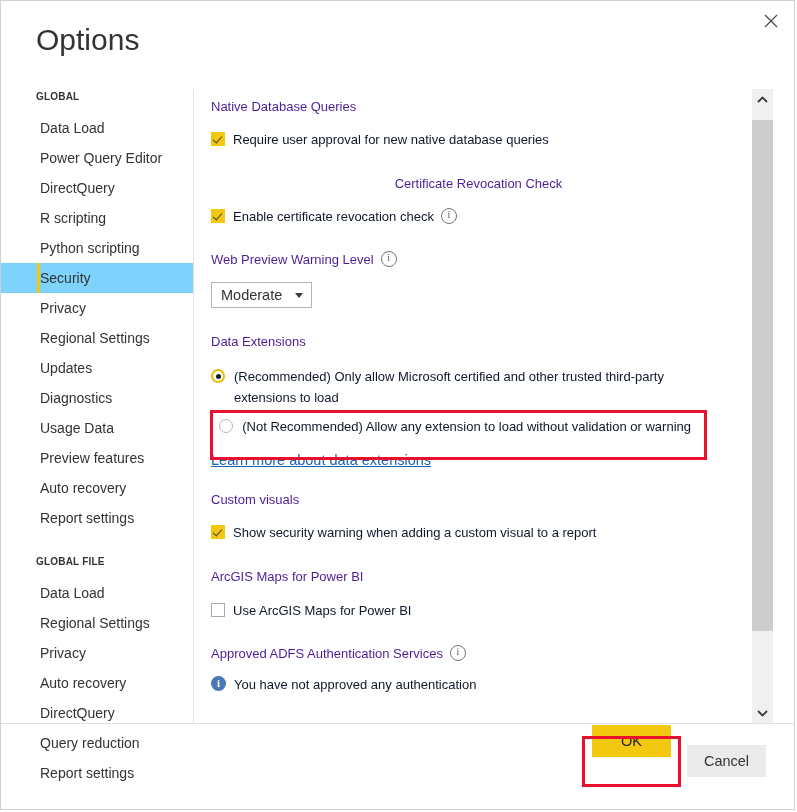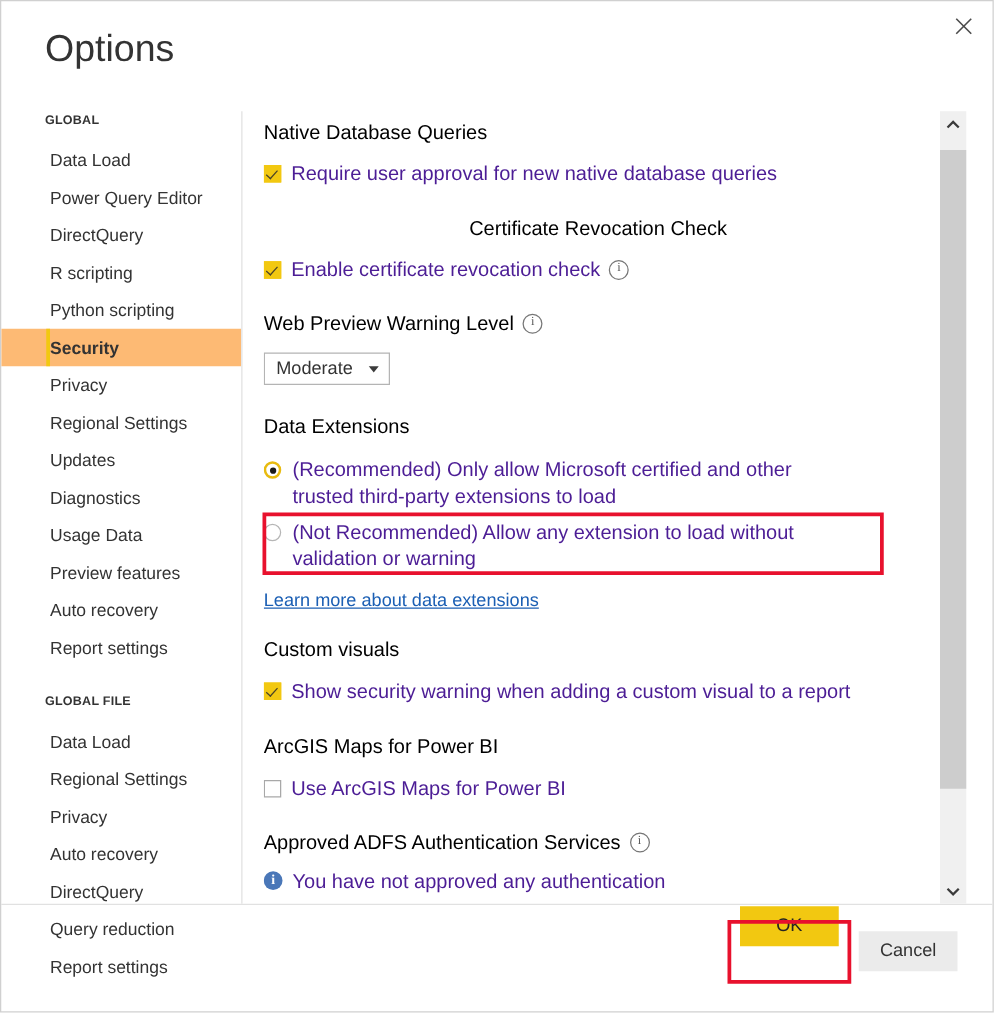--- a/index.html
+++ b/index.html
@@ -75,22 +75,21 @@
     position: relative;
     height: 30px;
     line-height: 30px;
     font-size: 14px;
     color: #333333;
     padding-left: 39px;
     cursor: default;
     white-space: nowrap;
   }
   .nav-item.selected {
-    background: #fdba74;
-    font-weight: bold;
+    background: #7dd3fc;
   }
   .nav-item.selected::before {
     content: "";
     position: absolute;
     left: 36px;
     top: 0;
     bottom: 0;
     width: 3px;
     background: #f2c811;
   }
@@ -118,31 +117,31 @@
   #content {
     position: absolute;
     left: 210px;
     top: 88px;
     width: 535px;
     height: 630px;
     overflow: hidden;
   }
 
   .section-head {
-    font-size: 16px;
+    font-size: 13px;
     font-weight: 400;
-    color: #000000;
+    color: #4c1d95;
     line-height: 26px;
     white-space: nowrap;
   }
   .row {
     display: flex;
     align-items: flex-start;
-    font-size: 16px;
-    color: #4c1d95;
+    font-size: 13px;
+    color: #0f172a;
     line-height: 21px;
   }
   .row-label { white-space: nowrap; }
 
   
   .cbox {
     width: 14px;
     height: 14px;
     box-sizing: border-box;
     flex: 0 0 14px;

